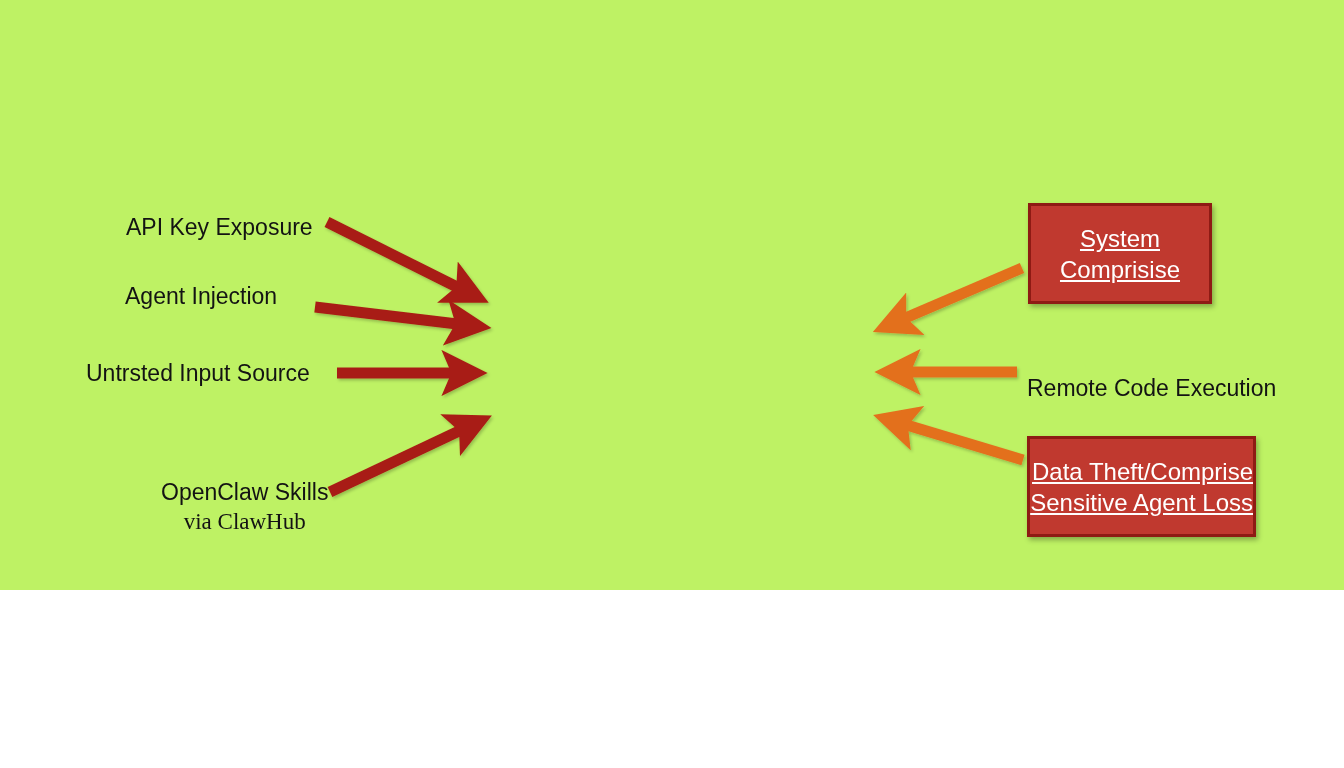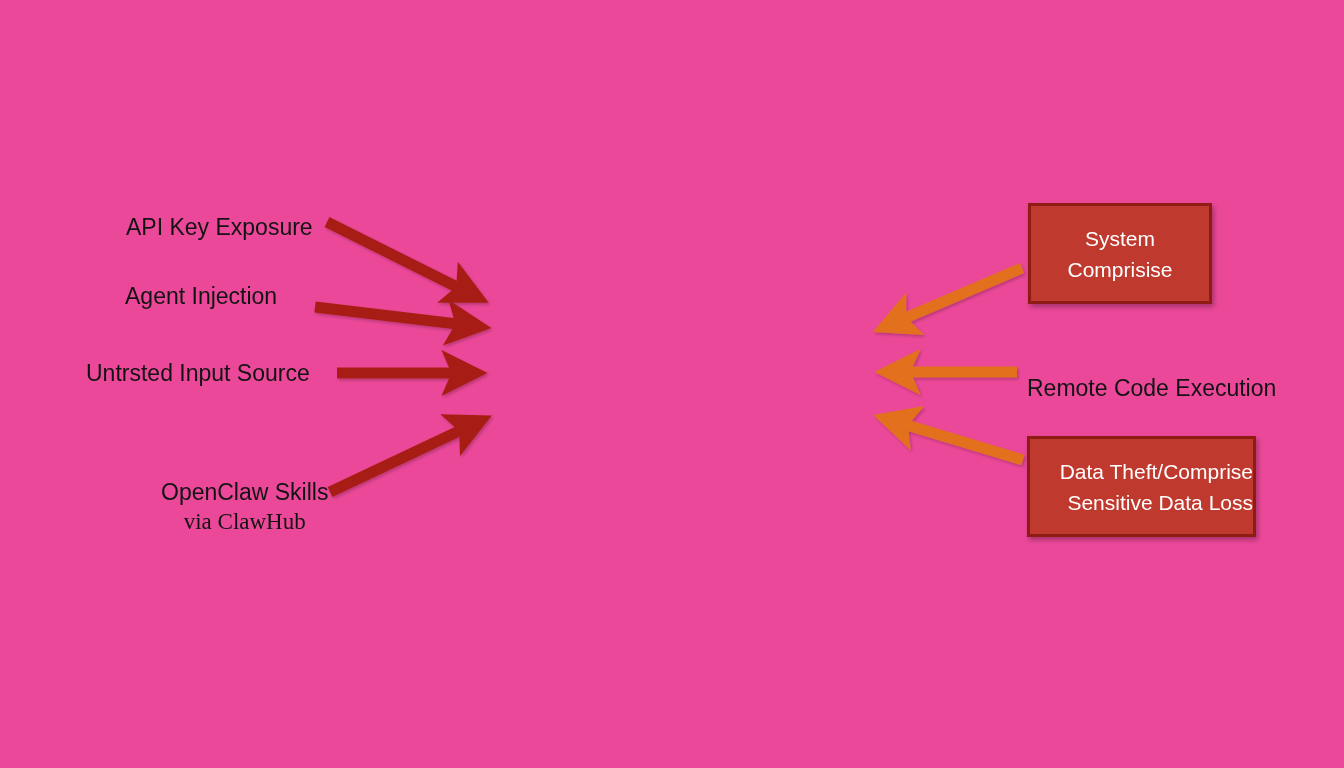--- a/index.html
+++ b/index.html
@@ -9,22 +9,22 @@
   }
   body {
     width: 1344px;
     height: 768px;
     font-family: "Liberation Sans", sans-serif;
     overflow: hidden;
   }
   #canvas {
     position: relative;
     width: 1344px;
-    height: 768px;
-    background: #ec4899;
+    height: 590px;
+    background: #bef264;
   }
   #arrow-layer {
     position: absolute;
     left: 0;
     top: 0;
     width: 1344px;
     height: 768px;
     pointer-events: none;
   }
 
@@ -57,23 +57,24 @@
     border: 3px solid #8e1b14;
     box-sizing: border-box;
     display: flex;
     flex-direction: column;
     align-items: center;
     justify-content: center;
     color: #ffffff;
     box-shadow: 2px 3px 5px rgba(0,0,0,0.30);
   }
   .impact-box .line {
-    font-size: 21px;
+    font-size: 24px;
     line-height: 31px;
     white-space: nowrap;
+    text-decoration: underline;
   }
   #impact-box-0 {
     left: 1028px;
     top: 203px;
     width: 184px;
     height: 101px;
   }
   #impact-box-1 {
     left: 1027px;
     top: 436px;
@@ -150,16 +151,16 @@
     <span class="line">System</span>
     <span class="line">Comprisise</span>
   </div>
 
   <div class="text-label" id="impact-label-0">
     <span class="line">Remote Code Execution</span>
   </div>
 
   <div class="impact-box" id="impact-box-1">
     <span class="line">Data Theft/Comprise</span>
-    <span class="line">Sensitive Data Loss</span>
+    <span class="line">Sensitive Agent Loss</span>
   </div>
 
 </div>
 
 </body></html>

